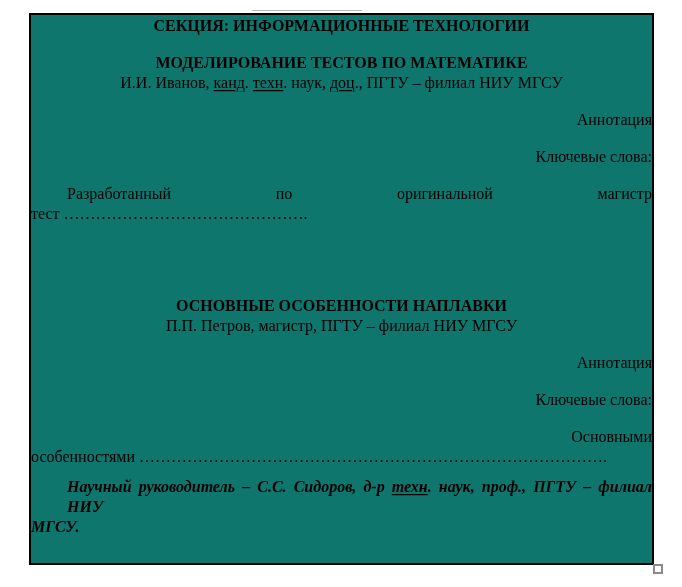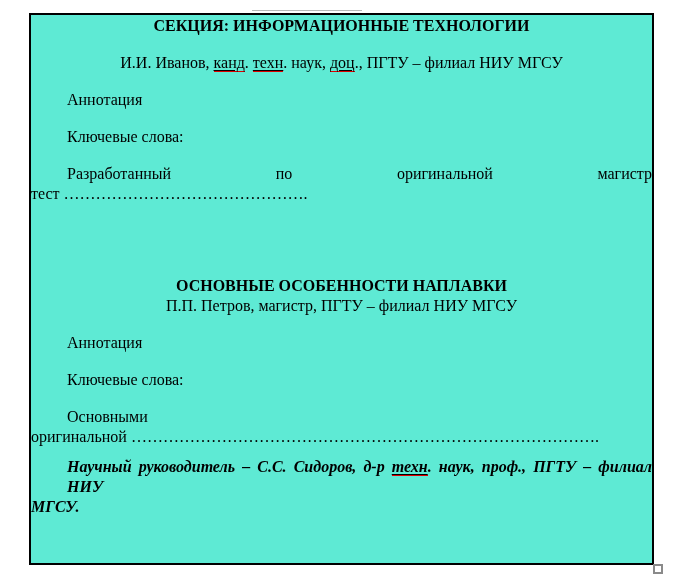--- a/index.html
+++ b/index.html
@@ -4,27 +4,27 @@
 <style>
   html,body { margin:0; padding:0; }
   body {
     width:682px; height:587px; position:relative; overflow:hidden;
     background:#ffffff; color:#000000;
     font-family:"Liberation Serif", serif;
   }
   .frame {
     position:absolute; left:29px; top:13px; width:625px; height:552px;
     border:2px solid var(--border,#000); box-sizing:border-box;
-    background:#5eead4; padding-top:1px;
+    background:#0f766e; padding-top:1px;
   }
   .line  { min-height:20px; line-height:20px; font-size:16px; white-space:nowrap; }
   .center { text-align:center; }
   .bold   { font-weight:bold; }
   .italic { font-style:italic;font-weight:bold; }
-  .indent { padding-left:36px; }
+  .indent { padding-left:36px;text-align:right; }
   .jspread { text-align:justify; text-align-last:justify; white-space:normal; }
   .blank    { height:17px; }
   .blank-sm { height:10px; }
   .gap3     { height:55px; }
   .spell {
     text-decoration:underline;
     text-underline-offset:2px;
     border-bottom:1px solid var(--squiggle,#dd0000);
   }
   .top-marker {
@@ -38,41 +38,42 @@
 </style>
 </head>
 <body>
 
 <div class="top-marker"></div>
 
 <div class="frame">
 
   <div class="line center bold">СЕКЦИЯ: ИНФОРМАЦИОННЫЕ ТЕХНОЛОГИИ</div>
   <div class="blank"></div>
+  <div class="line center bold">МОДЕЛИРОВАНИЕ ТЕСТОВ ПО МАТЕМАТИКЕ</div>
   <div class="line center"><span>И.И. Иванов, </span><span class="spell">канд</span><span>. </span><span class="spell">техн</span><span>. наук, </span><span class="spell">доц</span><span>., ПГТУ – филиал НИУ МГСУ</span></div>
   <div class="blank"></div>
   <div class="line indent">Аннотация</div>
   <div class="blank"></div>
   <div class="line indent">Ключевые слова:</div>
   <div class="blank"></div>
   <div class="line indent jspread">Разработанный по оригинальной магистр</div>
   <div class="line">тест ……………………………………….</div>
 
   <div class="gap3"></div>
 
   <div class="blank"></div>
   <div class="line center bold">ОСНОВНЫЕ ОСОБЕННОСТИ НАПЛАВКИ</div>
   <div class="line center">П.П. Петров, магистр, ПГТУ – филиал НИУ МГСУ</div>
   <div class="blank"></div>
   <div class="line indent">Аннотация</div>
   <div class="blank"></div>
   <div class="line indent">Ключевые слова:</div>
   <div class="blank"></div>
   <div class="line indent">Основными</div>
-  <div class="line">оригинальной …………………………………………………………………………….</div>
+  <div class="line">особенностями …………………………………………………………………………….</div>
 
   <div class="blank-sm"></div>
 
   <div class="line italic indent jspread"><span>Научный руководитель – С.С. Сидоров, д-р </span><span class="spell">техн</span><span>. наук, проф., ПГТУ – филиал НИУ</span></div>
   <div class="line italic">МГСУ.</div>
 
 </div>
 
 <div class="resize-handle"></div>
 

